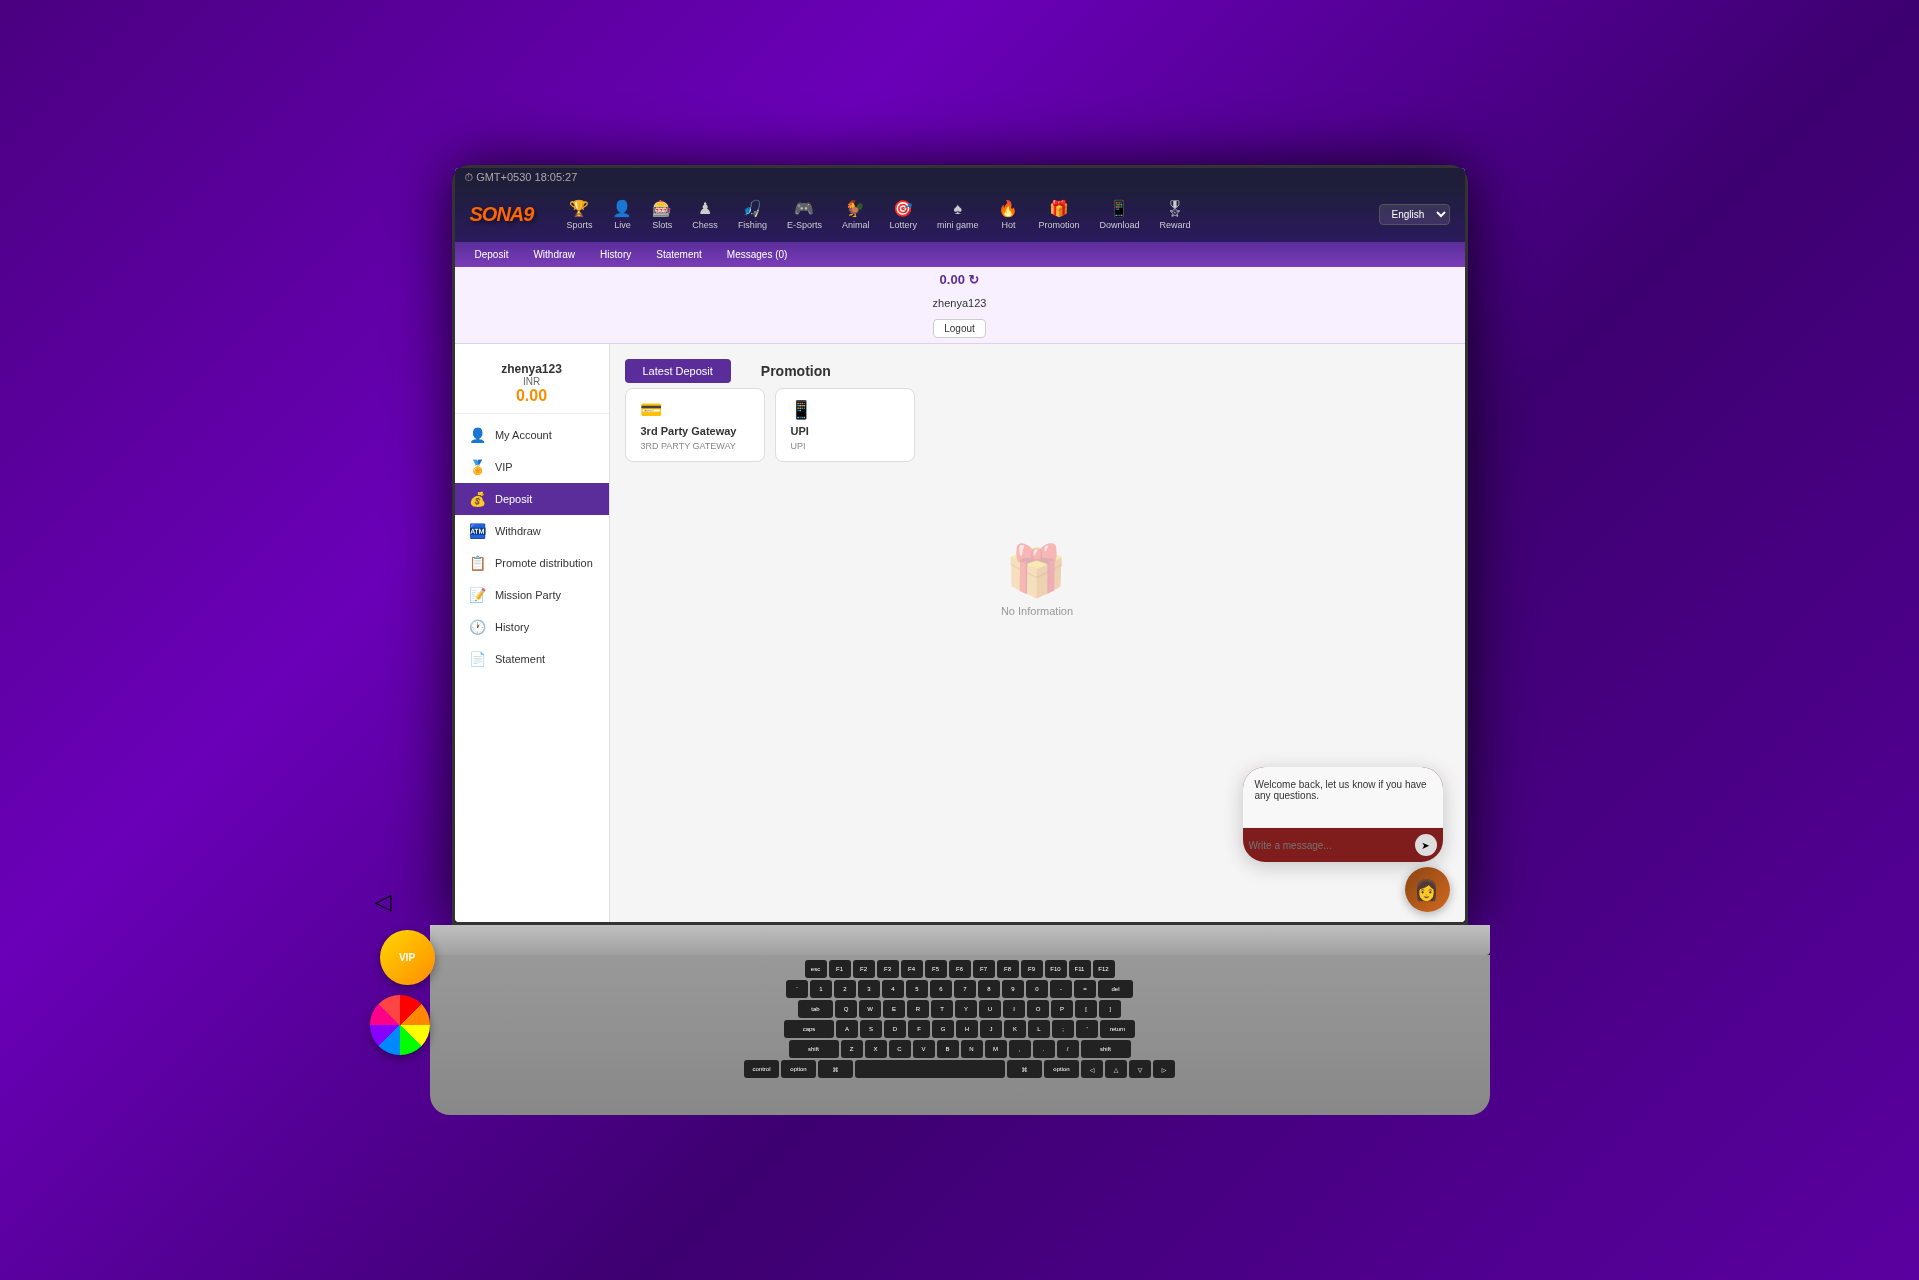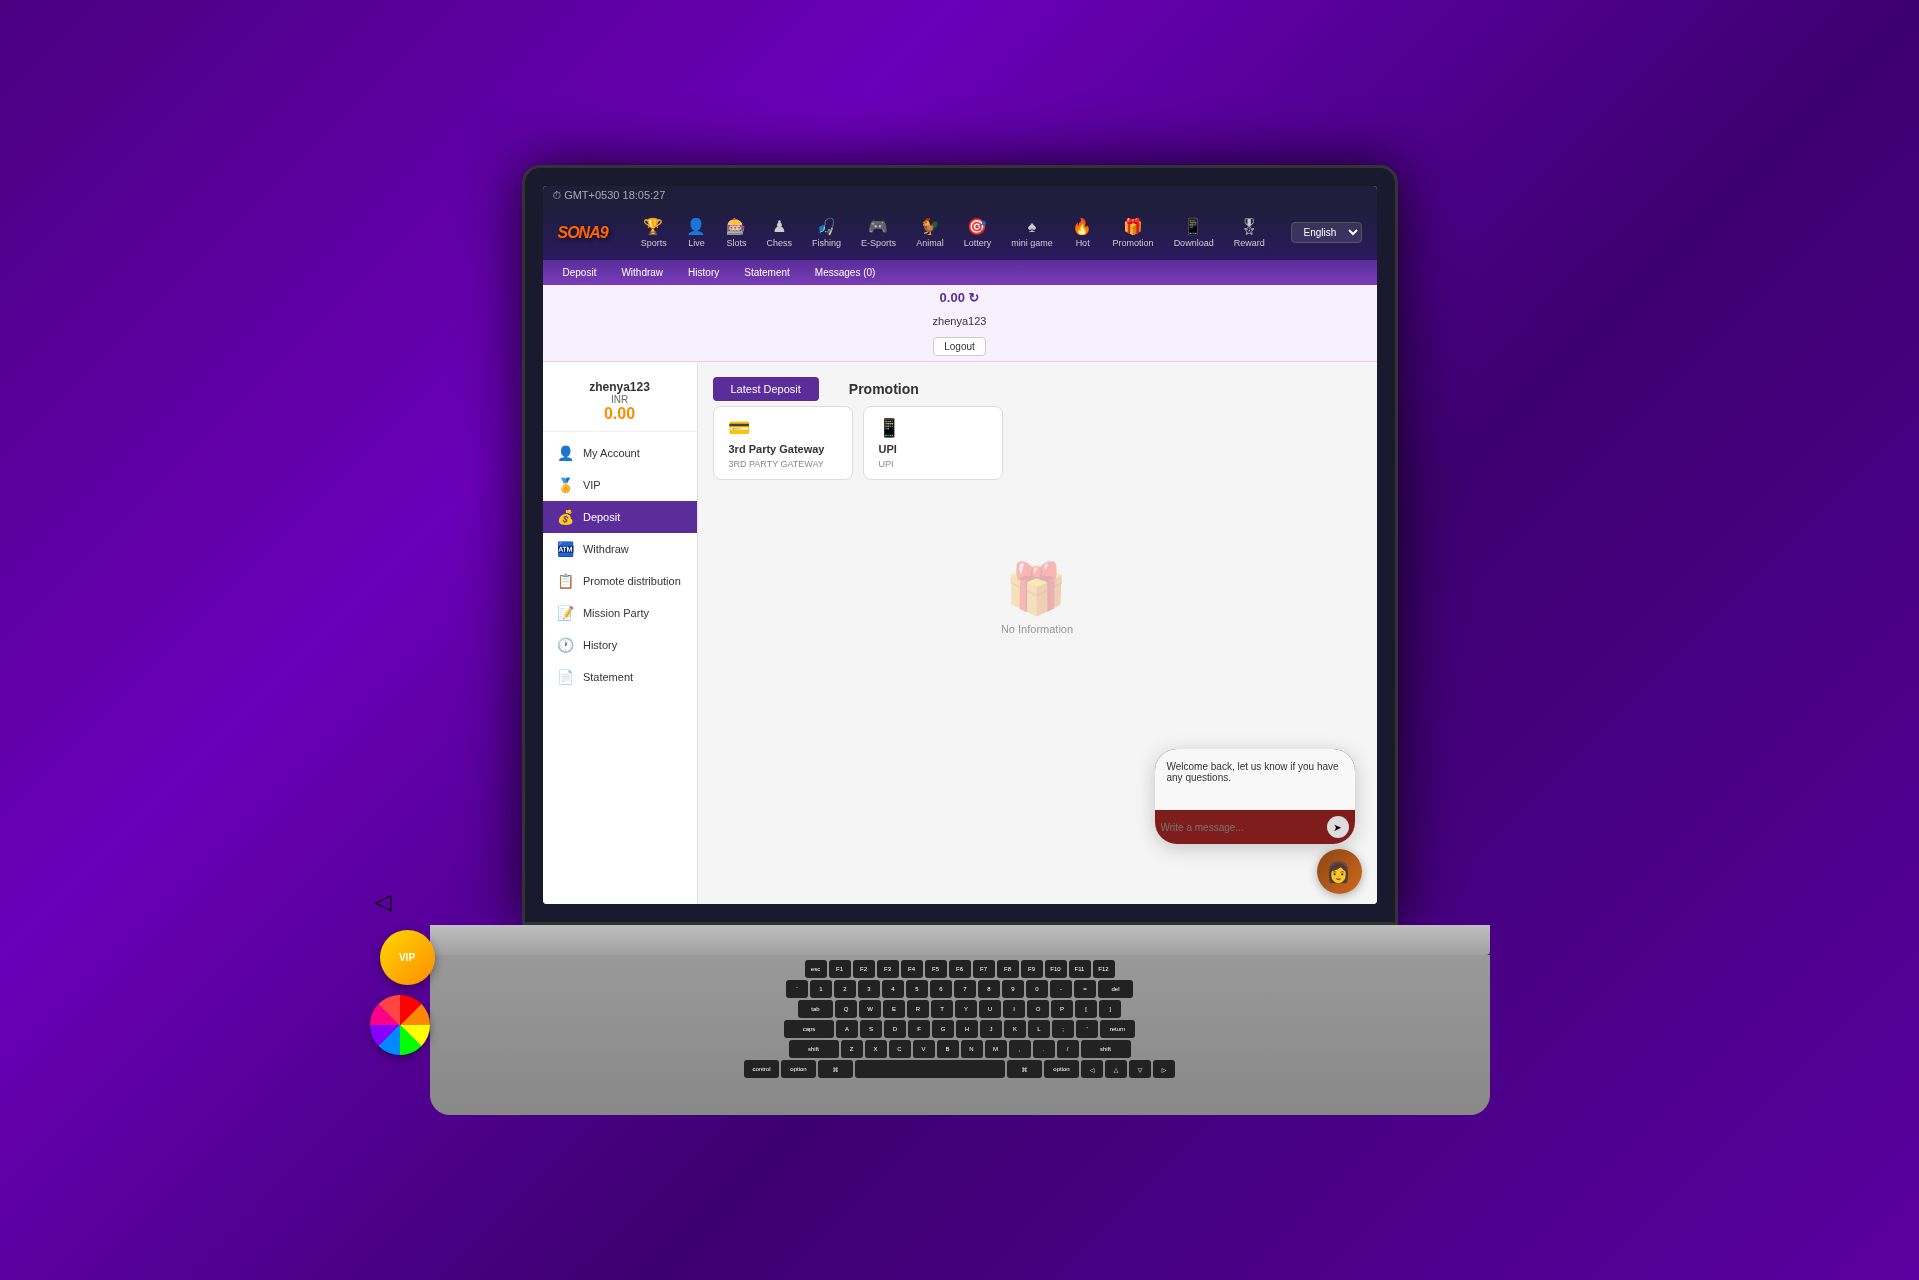--- a/index.html
+++ b/index.html
@@ -18,25 +18,24 @@
     .laptop-outer {
       position: relative;
       width: 1100px;
       height: 950px;
       display: flex;
       flex-direction: column;
       align-items: center;
     }
 
     .screen-bezel {
-      width: 876px;
+      width: 1016px;
       height: 760px;
       background: #1a1a2e;
       border-radius: 18px 18px 0 0;
-      padding: 18px;
       box-shadow: 0 0 60px rgba(0,0,0,0.8);
       border: 3px solid #333;
     }
 
     .screen {
       width: 100%;
       height: 100%;
       background: #f0f0f0;
       border-radius: 4px;
       overflow: hidden;
@@ -58,21 +57,21 @@
     
     .nav-header {
       background: linear-gradient(180deg, #1e1e3a 0%, #2a1a5e 100%);
       padding: 8px 15px;
       display: flex;
       align-items: center;
       gap: 10px;
     }
 
     .logo {
-      font-size: 16px;
+      font-size: 20px;
       font-weight: 900;
       color: #ffd700;
       font-style: italic;
       text-shadow: 2px 2px 4px rgba(0,0,0,0.5);
       margin-right: 15px;
       letter-spacing: -1px;
     }
     .logo span { color: #ff6600; }
 
     .nav-items {

